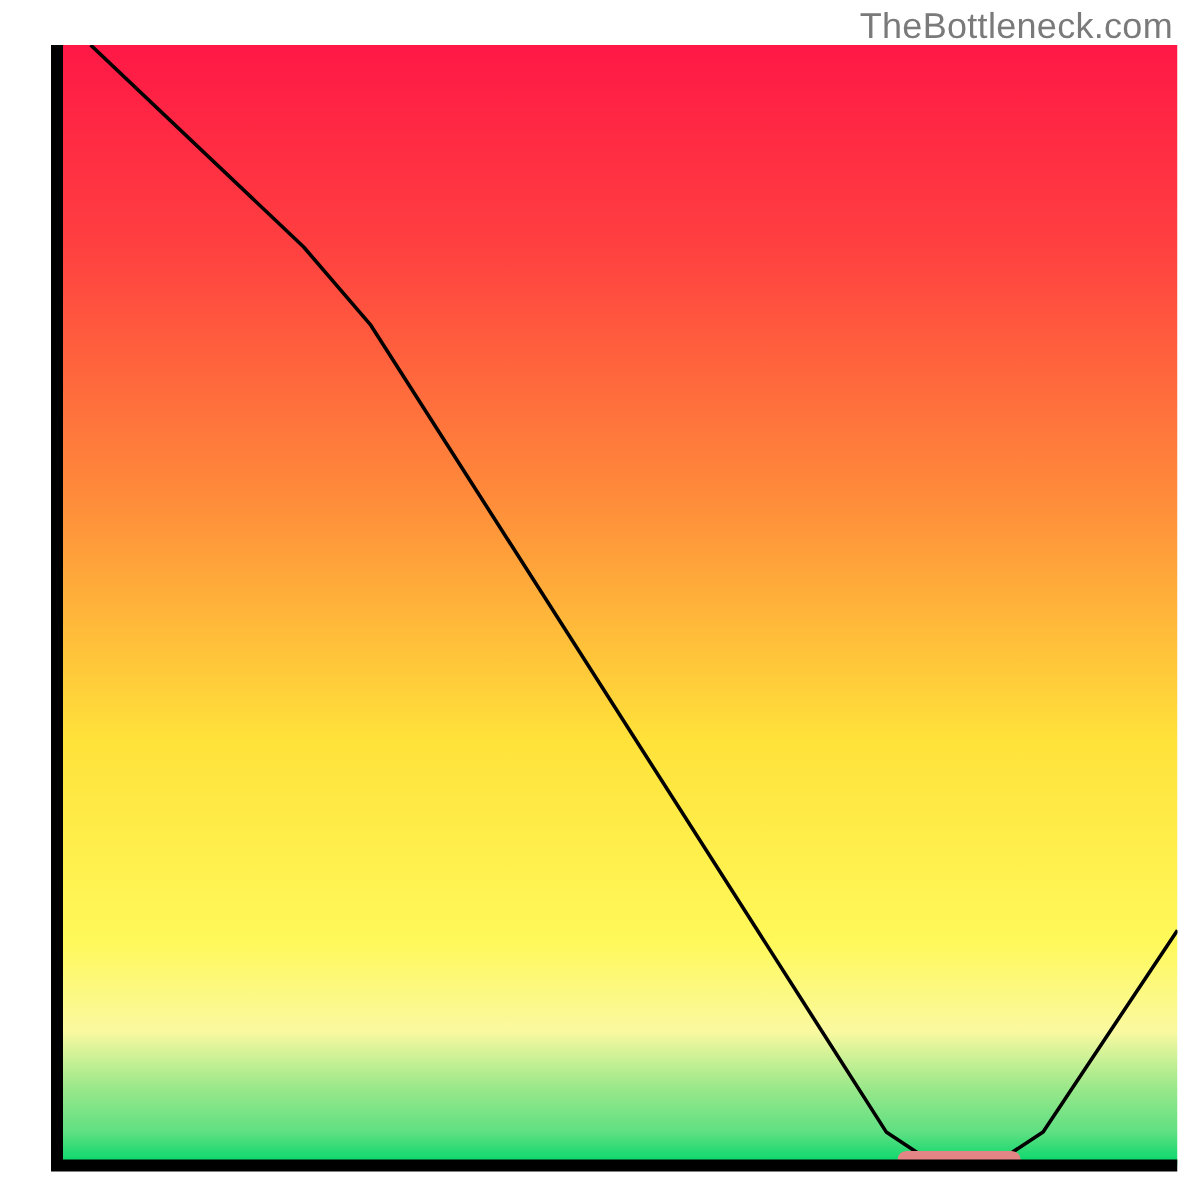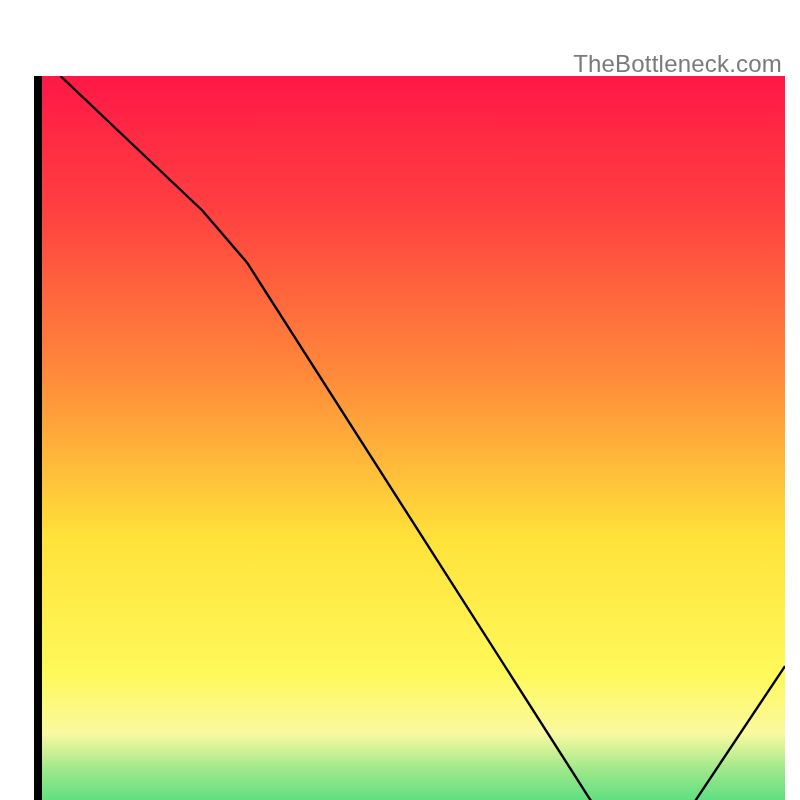--- a/index.html
+++ b/index.html
@@ -9,21 +9,20 @@
     background: #ffffff;
     font-family: Arial, Helvetica, sans-serif;
     overflow: hidden;
     position: relative;
   }
   .frame {
     position: absolute;
     inset: 0;
     width: 800px;
     height: 744px;
-    margin-top: 46px;
   }
   .watermark {
     position: absolute;
     top: 4px;
     right: 18px;
     font-size: 24px;
     color: #7a7a7a;
     font-weight: 500;
     letter-spacing: 0.2px;
   }

